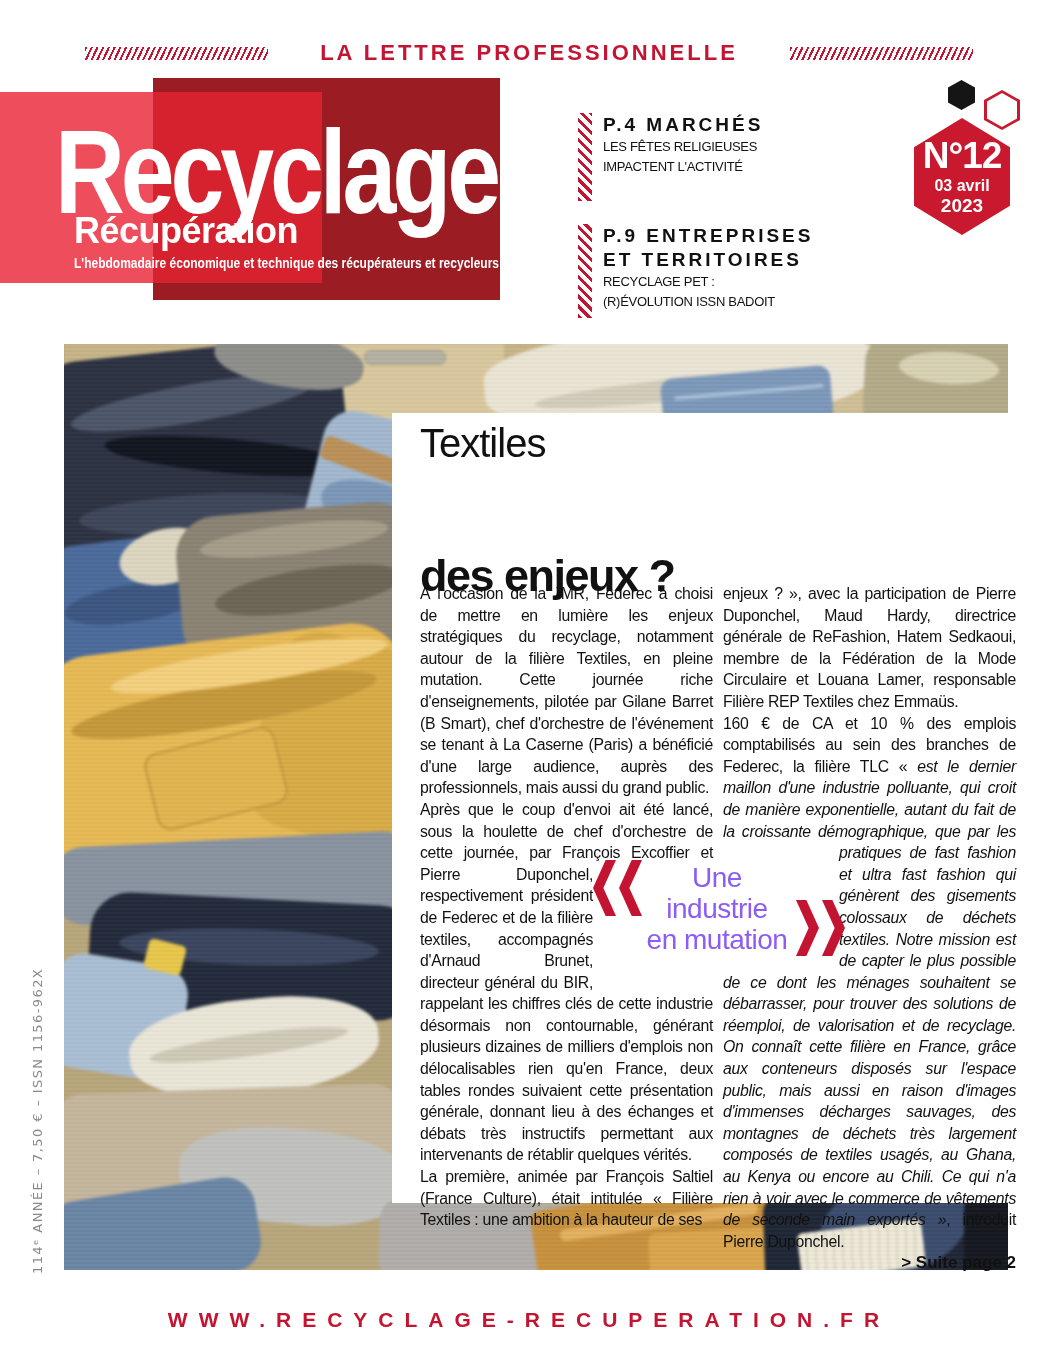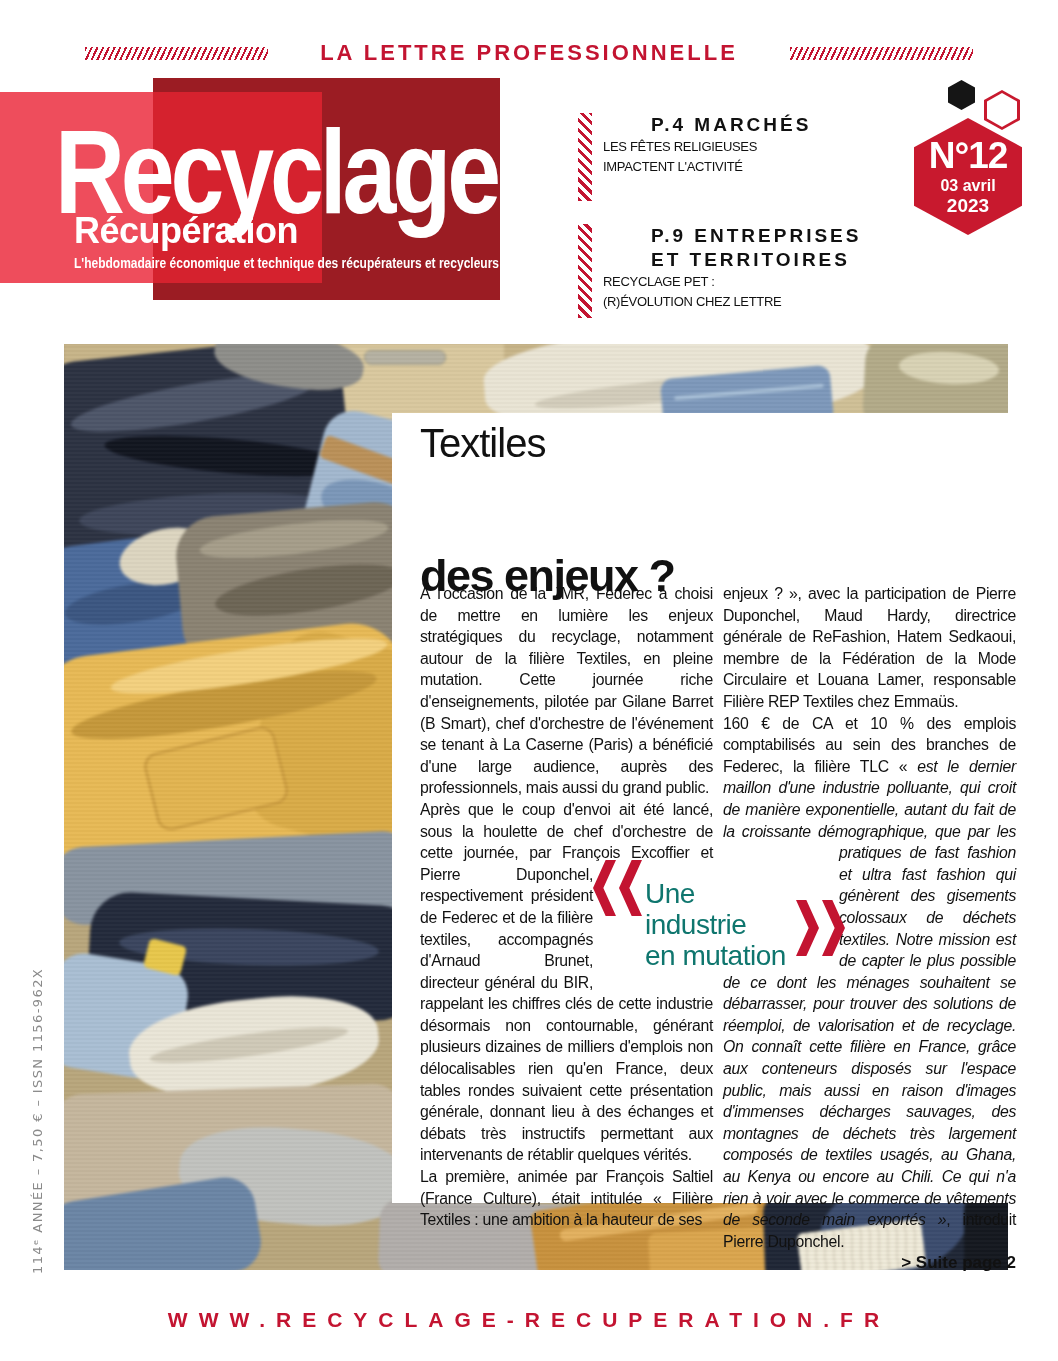--- a/index.html
+++ b/index.html
@@ -24,30 +24,30 @@
     transform:scaleX(0.8);transform-origin:left top;white-space:nowrap;}
 
   
   .teaser{position:absolute;display:flex;gap:11px;}
   .teaser-1{left:578px;top:113px;}
   .teaser-2{left:578px;top:224px;}
   .vhatch{width:14px;flex:0 0 14px;
     background:repeating-linear-gradient(45deg,#c31431 0 3px,rgba(0,0,0,0) 3px 7px);}
   .teaser-1 .vhatch{height:88px;}
   .teaser-2 .vhatch{height:94px;}
-  .t-page{font-size:19px;font-weight:700;letter-spacing:3px;color:#111;line-height:24px;white-space:nowrap;margin-left:48px;}
+  .t-page{font-size:19px;font-weight:700;letter-spacing:3px;color:#111;line-height:24px;white-space:nowrap;}
   .t-line{font-size:13px;font-weight:400;color:#111;line-height:19.5px;letter-spacing:-0.3px;white-space:nowrap;}
 
   
   .hex{clip-path:polygon(50% 0,100% 25%,100% 75%,50% 100%,0 75%,0 25%);}
   .hex-black{position:absolute;left:948px;top:80px;width:27px;height:30px;background:#151515;}
   .hex-outline{position:absolute;left:984px;top:90px;width:36px;height:40px;background:#c8192e;}
   .hex-inner{position:absolute;inset:3px;background:#fff;
     clip-path:polygon(50% 0,100% 25%,100% 75%,50% 100%,0 75%,0 25%);}
-  .hex-big{position:absolute;left:914px;top:118px;width:108px;height:117px;background:#c8192e;
+  .hex-big{position:absolute;left:914px;top:118px;width:96px;height:117px;background:#c8192e;
     display:flex;flex-direction:column;align-items:center;justify-content:center;color:#fff;}
   .badge-number{font-size:37px;font-weight:700;line-height:38px;letter-spacing:-1px;}
   .badge-day{font-size:16px;font-weight:700;line-height:18px;margin-top:2px;}
   .badge-year{font-size:19px;font-weight:700;line-height:22px;}
 
   
   .photo{position:absolute;left:64px;top:344px;width:944px;height:926px;background:#b8a67c;overflow:hidden;}
   .blurwrap{position:absolute;inset:0;filter:blur(1.8px);}
   .ps{position:absolute;}
   .grain{position:absolute;inset:0;pointer-events:none;
@@ -67,22 +67,22 @@
   .spacer-r{float:right;width:112px;height:114px;margin-left:8px;}
   .spacer-l{float:left;width:108px;height:114px;margin-right:8px;}
   .suite{text-align:right;font-weight:700;font-size:17px;letter-spacing:0;}
 
   
   .pullquote{position:absolute;left:201px;top:445px;width:252px;height:108px;pointer-events:none;}
   .pq-open{position:absolute;left:0;top:2px;display:flex;gap:3px;}
   .pq-close{position:absolute;right:0;top:42px;display:flex;gap:3px;transform:scaleX(-1);}
   .chev{width:23px;height:56px;background:#c31431;
     clip-path:polygon(100% 0,45% 50%,100% 100%,55% 100%,0 50%,55% 0);}
-  .pq-lines{position:absolute;left:52px;right:56px;top:20px;
-    font-size:28px;line-height:31px;color:#0f766e;letter-spacing:-0.5px;}
+  .pq-lines{position:absolute;left:52px;right:56px;top:4px;text-align:center;
+    font-size:28px;line-height:31px;color:#8b5cf6;letter-spacing:-0.5px;}
 
   
   .issn{position:absolute;left:30px;top:1022px;height:252px;writing-mode:vertical-rl;transform:rotate(180deg);
     font-size:13px;color:#8a8a8a;letter-spacing:1.4px;font-family:"DejaVu Sans",sans-serif;white-space:nowrap;}
   .site-url{position:absolute;left:0;right:0;top:1308px;text-align:center;font-size:21px;font-weight:700;
     letter-spacing:11px;color:#c31431;white-space:nowrap;}
 </style>
 </head>
 <body>
 
@@ -111,21 +111,21 @@
       <div class="t-line">IMPACTENT L'ACTIVITÉ</div>
     </div>
   </div>
 
   <div class="teaser teaser-2">
     <span class="vhatch"></span>
     <div>
       <div class="t-page">P.9 ENTREPRISES</div>
       <div class="t-page">ET TERRITOIRES</div>
       <div class="t-line">RECYCLAGE PET :</div>
-      <div class="t-line">(R)ÉVOLUTION CHEZ LETTRE</div>
+      <div class="t-line">(R)ÉVOLUTION ISSN BADOIT</div>
     </div>
   </div>
 
   <div>
     <div class="hex hex-black"></div>
     <div class="hex hex-outline">
       <div class="hex-inner"></div>
     </div>
     <div class="hex hex-big">
       <div class="badge-number">N°12</div>

